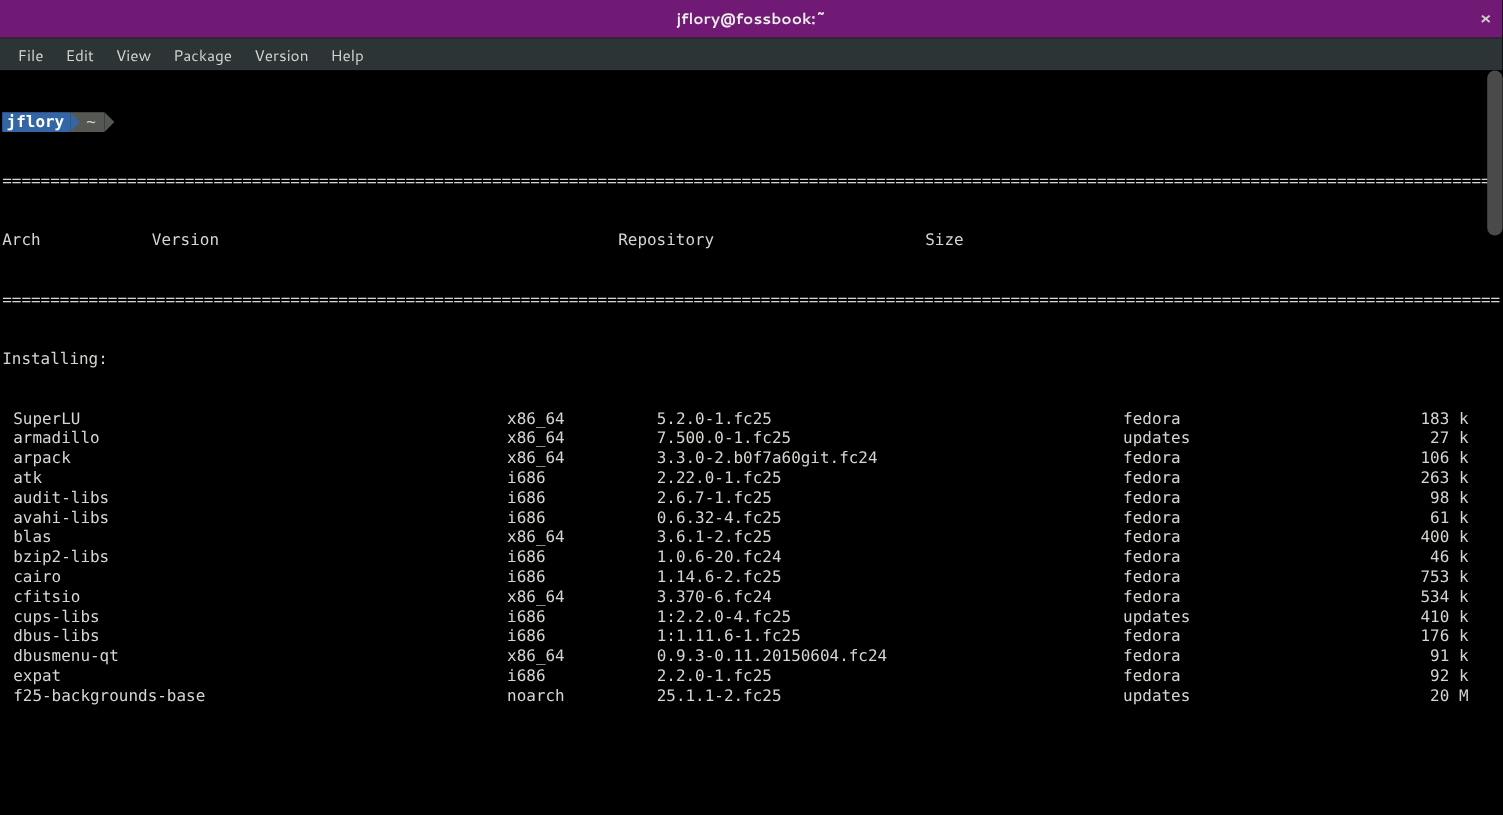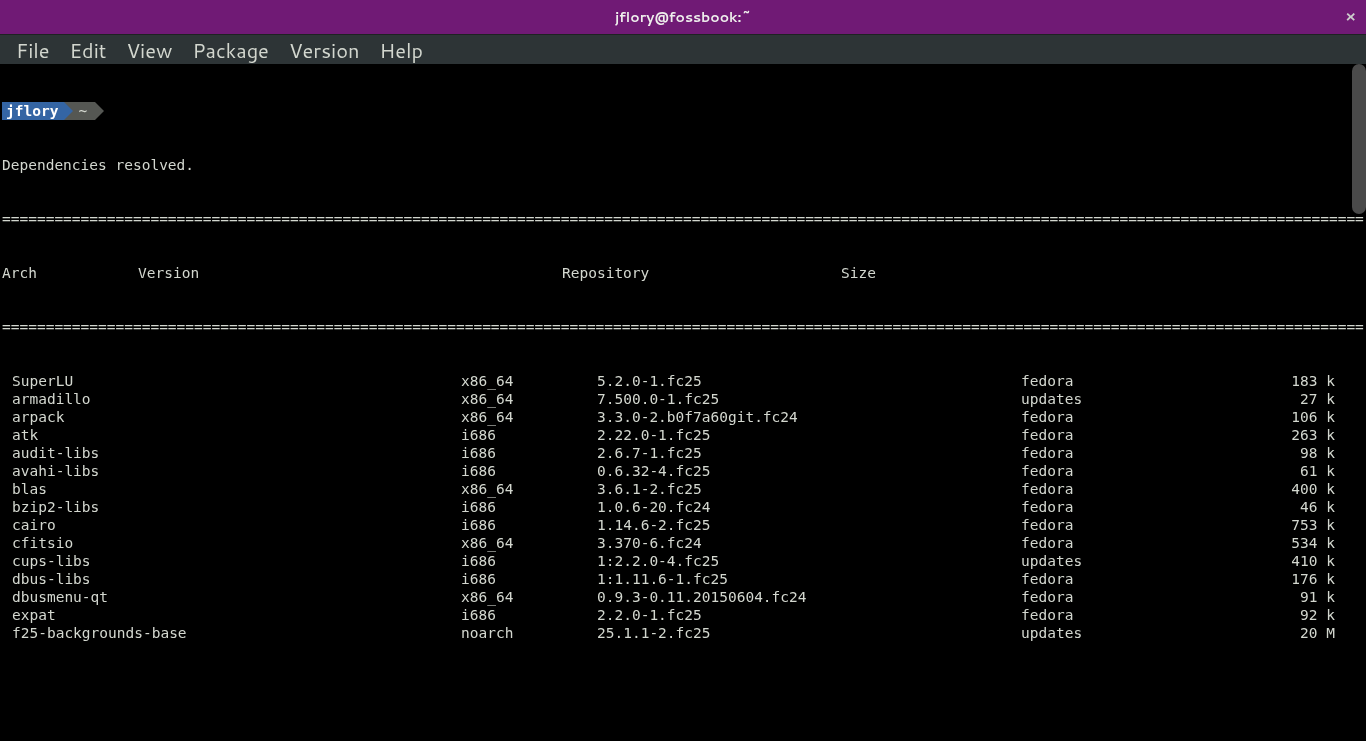--- a/index.html
+++ b/index.html
@@ -37,21 +37,21 @@
       color: #ccc;
       cursor: pointer;
     }
     .menubar {
       background: #2d3436;
       height: 30px;
       display: flex;
       align-items: center;
       padding: 0 6px;
       font-family: "Cantarell", "DejaVu Sans", sans-serif;
-      font-size: 20px;
+      font-size: 14px;
       color: #d3d7cf;
       border-top: 1px solid #1e2223;
     }
     .menubar-item {
       padding: 4px 10px;
       cursor: pointer;
     }
     .terminal {
       background: #000;
       padding: 2px 2px;
@@ -146,25 +146,25 @@
   <div class="menubar-item">Package</div>
   <div class="menubar-item">Version</div>
   <div class="menubar-item">Help</div>
 </div>
 
 <div class="terminal">
   <div class="prompt-line">
     <span class="prompt-user">jflory</span>
     <span class="prompt-path">~</span>
   </div>
-  <div class="line">Dependencies resolved.</div>
   <div class="sep">================================================================================================================================================================================================================</div>
   <div class="row hdr">
     <span class="col-arch">Arch</span>
     <span class="col-ver">Version</span>
     <span class="col-repo">Repository</span>
     <span class="col-size">Size</span>
   </div>
   <div class="sep">================================================================================================================================================================================================================</div>
+  <div class="line installing">Installing:</div>
   <div id="pkg-rows"><div class="row"><span class="col-pkg">SuperLU</span><span class="col-arch">x86_64</span><span class="col-ver">5.2.0-1.fc25</span><span class="col-repo">fedora</span><span class="col-size">183 k</span></div><div class="row"><span class="col-pkg">armadillo</span><span class="col-arch">x86_64</span><span class="col-ver">7.500.0-1.fc25</span><span class="col-repo">updates</span><span class="col-size">27 k</span></div><div class="row"><span class="col-pkg">arpack</span><span class="col-arch">x86_64</span><span class="col-ver">3.3.0-2.b0f7a60git.fc24</span><span class="col-repo">fedora</span><span class="col-size">106 k</span></div><div class="row"><span class="col-pkg">atk</span><span class="col-arch">i686</span><span class="col-ver">2.22.0-1.fc25</span><span class="col-repo">fedora</span><span class="col-size">263 k</span></div><div class="row"><span class="col-pkg">audit-libs</span><span class="col-arch">i686</span><span class="col-ver">2.6.7-1.fc25</span><span class="col-repo">fedora</span><span class="col-size">98 k</span></div><div class="row"><span class="col-pkg">avahi-libs</span><span class="col-arch">i686</span><span class="col-ver">0.6.32-4.fc25</span><span class="col-repo">fedora</span><span class="col-size">61 k</span></div><div class="row"><span class="col-pkg">blas</span><span class="col-arch">x86_64</span><span class="col-ver">3.6.1-2.fc25</span><span class="col-repo">fedora</span><span class="col-size">400 k</span></div><div class="row"><span class="col-pkg">bzip2-libs</span><span class="col-arch">i686</span><span class="col-ver">1.0.6-20.fc24</span><span class="col-repo">fedora</span><span class="col-size">46 k</span></div><div class="row"><span class="col-pkg">cairo</span><span class="col-arch">i686</span><span class="col-ver">1.14.6-2.fc25</span><span class="col-repo">fedora</span><span class="col-size">753 k</span></div><div class="row"><span class="col-pkg">cfitsio</span><span class="col-arch">x86_64</span><span class="col-ver">3.370-6.fc24</span><span class="col-repo">fedora</span><span class="col-size">534 k</span></div><div class="row"><span class="col-pkg">cups-libs</span><span class="col-arch">i686</span><span class="col-ver">1:2.2.0-4.fc25</span><span class="col-repo">updates</span><span class="col-size">410 k</span></div><div class="row"><span class="col-pkg">dbus-libs</span><span class="col-arch">i686</span><span class="col-ver">1:1.11.6-1.fc25</span><span class="col-repo">fedora</span><span class="col-size">176 k</span></div><div class="row"><span class="col-pkg">dbusmenu-qt</span><span class="col-arch">x86_64</span><span class="col-ver">0.9.3-0.11.20150604.fc24</span><span class="col-repo">fedora</span><span class="col-size">91 k</span></div><div class="row"><span class="col-pkg">expat</span><span class="col-arch">i686</span><span class="col-ver">2.2.0-1.fc25</span><span class="col-repo">fedora</span><span class="col-size">92 k</span></div><div class="row"><span class="col-pkg">f25-backgrounds-base</span><span class="col-arch">noarch</span><span class="col-ver">25.1.1-2.fc25</span><span class="col-repo">updates</span><span class="col-size">20 M</span></div></div>
 </div>
 
 <div class="scrollbar"></div>
 
 </body></html>

